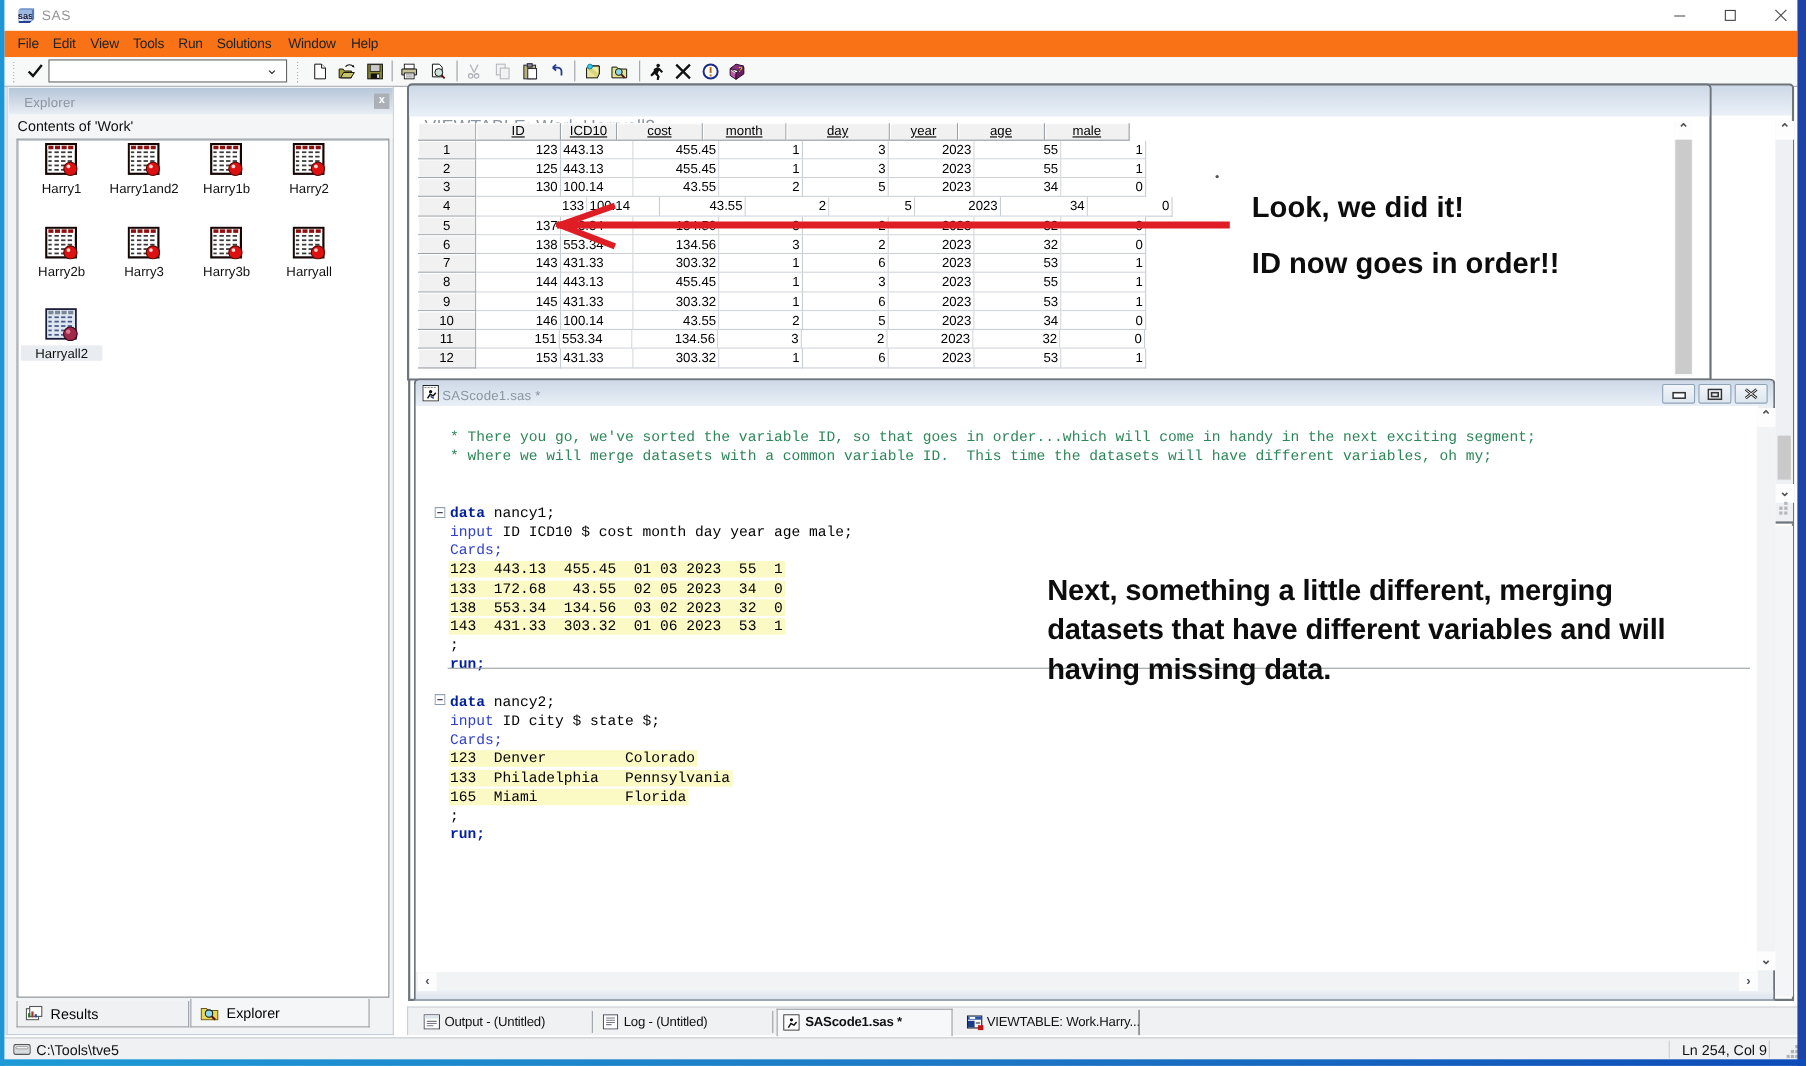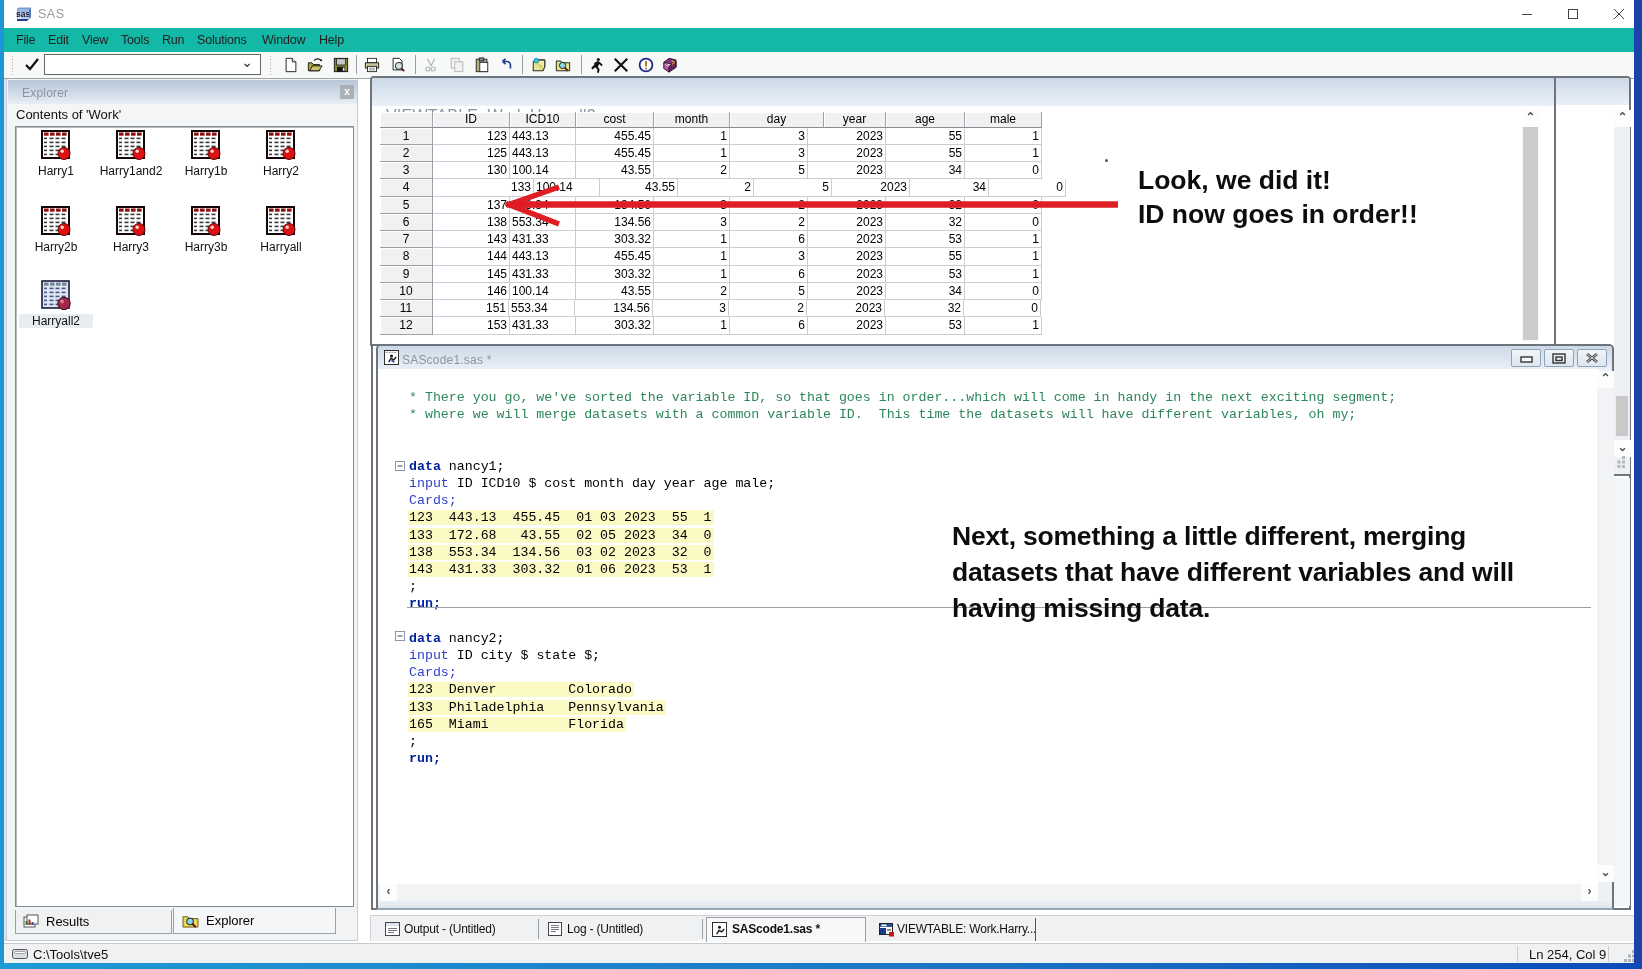--- a/index.html
+++ b/index.html
@@ -9,37 +9,37 @@
 
 #lbar { left:0; top:0; width:4px; height:969px; background:#1e96d6; }
 #rbar { left:1634px; top:0; width:8px; height:969px; background:#1c44a8; }
 #bbar { left:0; top:963px; width:1642px; height:6px; background:linear-gradient(90deg,#1e9ad6 0%,#1d77c4 55%,#0d4cb8 100%); }
 
 #titlebar { left:4px; top:0; width:1630px; height:28px; background:#fff; }
 #saslogo { left:12px; top:6px; width:16px; height:16px; }
 #sastitle { left:34px; top:7px; font-size:12.5px; color:#979797; letter-spacing:0.5px; }
 .winbtn { top:6px; width:16px; height:16px; color:#444; }
 
-#menubar { left:4px; top:28px; width:1630px; height:24px; background:#14b8a6; font-size:12.5px; color:#222; letter-spacing:-0.2px; }
+#menubar { left:4px; top:28px; width:1630px; height:24px; background:#f97316; font-size:12.5px; color:#222; letter-spacing:-0.2px; }
 #menubar span { position:absolute; top:5px; }
 
 #toolbar { left:4px; top:52px; width:1630px; height:27px; background:#f7f8f8; border-bottom:1px solid #9aa2aa; }
 .dotsep { position:absolute; top:4px; width:1px; height:19px; background-image:repeating-linear-gradient(180deg,#c8a0a0 0 1px,transparent 1px 3px); }
 .tsep { position:absolute; top:3px; width:1px; height:19px; background:#9aa0a6; }
 #combo { position:absolute; left:40px; top:2px; width:217px; height:21px; background:#fff; border:1px solid #666; }
 #combo:after { content:"\2304"; position:absolute; right:7px; top:-1px; font-size:14px; color:#333; }
 .ticon { position:absolute; top:5px; width:16px; height:16px; }
 
 #workspace { left:4px; top:79px; width:1630px; height:884px; background:#fff; }
 .lbl { width:74px; text-align:center; font-size:12px; color:#111; }
 
 .trow { display:flex; height:17.25px; }
 .trow.th { height:15.5px; }
 .tc { display:block; height:100%; border-right:1px solid #c9ced4; border-bottom:1px solid #c9ced4; background:#fff; line-height:16px; }
-.th .tc { background:#f1f1f1; border-right:1px solid #9aa1a8; border-bottom:1px solid #878d94; text-align:center; line-height:14px; box-shadow:inset 1px 1px 0 #fff; }
+.th .tc { background:#f1f1f1; border-right:1px solid #9aa1a8; border-bottom:1px solid #878d94; text-align:center; line-height:14px; box-shadow:inset 1px 1px 0 #fff;text-decoration:underline; }
 .tc.rn { background:#f1f1f1; border-right:1px solid #9aa1a8; border-bottom:1px solid #9aa1a8; text-align:center; box-shadow:inset 1px 1px 0 #fff; }
 .tc.dr { text-align:right; padding-right:2px; }
 .tc.dl { text-align:left; padding-left:2px; }
 .sbtn { width:17px; height:17px; background:#fdfdfd; color:#505458; font-size:12px; text-align:center; line-height:15px; font-weight:bold; }
 .scbtn { position:absolute; top:3px; width:30px; height:18px; background:linear-gradient(180deg,#f2f6fa,#dde5ee); border:1px solid #8fa3b8; border-radius:2px; display:flex; align-items:center; justify-content:center; }
 .cg { color:#2d8659; }
 .ck { color:#001f9c; font-weight:bold; }
 .cb { color:#2e3ec8; }
 .hl { background:#fbf9c4; padding-left:1px; margin-left:-1px; }
 .hl1 { padding-right:2px; }
@@ -317,21 +317,21 @@
 
 <div class="abs" id="vtwin" style="left:370px;top:76px;width:1186px;height:270px;background:#fff;border:2px solid #6e747c;border-radius:4px 4px 0 0">
   <div style="height:28px;background:linear-gradient(180deg,#cdd9e7 0%,#dde6f0 55%,#eaf0f7 100%);border-radius:2px 2px 0 0">
     <span class="abs" style="left:14px;top:29px;font-size:16px;color:#8b95a1;letter-spacing:0.2px">VIEWTABLE: Work.Harryall2</span>
   </div>
 </div>
 <div class="abs" id="vtable" style="left:380px;top:112px;font-size:12px">
 <div class="trow th">
 <span class="tc hc" style="width:53px"></span>
 <span class="tc hc" style="width:77px">ID</span>
-<span class="tc hc" style="width:66px">ICD10</span>
+<span class="tc hc" style="width:51px">ICD10</span>
 <span class="tc hc" style="width:78px">cost</span>
 <span class="tc hc" style="width:76px">month</span>
 <span class="tc hc" style="width:94px">day</span>
 <span class="tc hc" style="width:62px">year</span>
 <span class="tc hc" style="width:79px">age</span>
 <span class="tc hc" style="width:77px">male</span>
 </div>
 <div class="trow">
 <span class="tc rn" style="width:53px">1</span>
 <span class="tc dr" style="width:77px">123</span>
@@ -466,21 +466,21 @@
 </div>
 </div>
 
 <div class="abs" style="left:1522px;top:110px;width:17px;height:232px;background:#f7f8f8">
   <div class="abs sbtn" style="left:0;top:0">⌃</div>
   <div class="abs" style="left:1px;top:17px;width:15px;height:213px;background:#cbcbcb"></div>
 </div>
 
 <div class="abs" style="left:1105px;top:159px;width:3px;height:3px;background:#555;border-radius:50%"></div>
 
-<div class="abs" id="ann1" style="left:1138px;top:163px;font-size:26.5px;font-weight:bold;color:#0d0d0d;line-height:34px">Look, we did it!<br>ID now goes in order!!</div>
+<div class="abs" id="ann1" style="left:1138px;top:163px;font-size:26.5px;font-weight:bold;color:#0d0d0d;line-height:51px">Look, we did it!<br>ID now goes in order!!</div>
 
 <svg class="abs" style="left:500px;top:178px;width:625px;height:55px" viewBox="0 0 625 55">
   <g stroke="#df1d24" fill="none">
     <line x1="9" y1="26.5" x2="618" y2="26.5" stroke-width="6.5"></line>
     <line x1="6" y1="27.5" x2="59" y2="9" stroke-width="5.5"></line>
     <line x1="6" y1="25.5" x2="59" y2="46" stroke-width="5.5"></line>
   </g>
 </svg>
 
 <div class="abs" id="scwin" style="left:376px;top:344px;width:1238px;height:566px;background:#eef1f4;border:2px solid #6e747c;border-bottom:2px solid #9aa6b2;border-radius:5px 5px 0 0">

